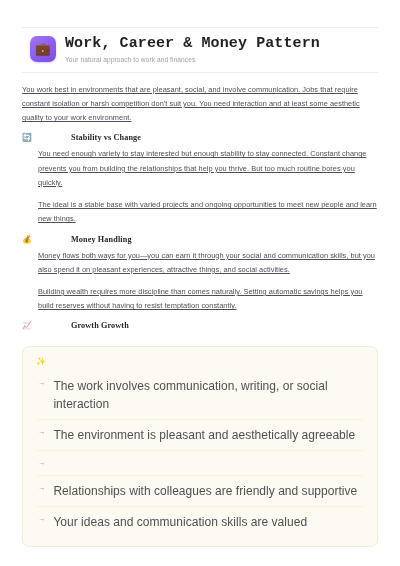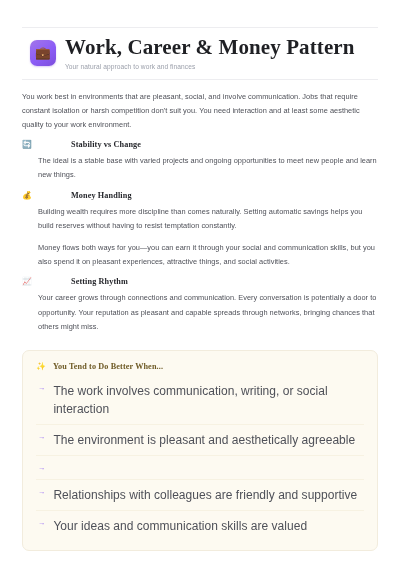--- a/index.html
+++ b/index.html
@@ -47,43 +47,44 @@
     background: linear-gradient(145deg, #a276ea 0%, #8b5cf6 55%, #7c4ddb 100%);
     display: flex;
     align-items: center;
     justify-content: center;
     font-size: 12.5px;
     line-height: 1;
     box-shadow: 0 1px 2px rgba(124,77,219,.28);
   }
   .header-text { min-width: 0; }
   .doc-title {
-    font-family: Liberation Serif, serif;
+    font-family: Liberation Mono, monospace;
     font-weight: bold;
-    font-size: 21px;
+    font-size: 15px;
     line-height: 1.12;
     color: #1f2024;
     letter-spacing: .1px;
     margin: 0;
   }
   .doc-subtitle {
     font-size: 6.6px;
     color: #9ca0ab;
     margin-top: 3px;
     letter-spacing: .08px;
   }
 
   
   .body-block { padding-top: 10px; }
   p.para {
     margin: 0 0 9px 0;
     font-size: 7.4px;
     line-height: 1.92;
     color: #4e5058;
     letter-spacing: .03px;
+    text-decoration: underline;
   }
   p.para:last-child { margin-bottom: 0; }
 
   
   .subsection { margin-top: 8px; }
   .sub-head {
     display: flex;
     align-items: center;
     gap: 6px;
     margin-bottom: 5px;
@@ -179,49 +180,46 @@
   <div class="body-block">
     <p class="para">You work best in environments that are pleasant, social, and involve communication. Jobs that require constant isolation or harsh competition don't suit you. You need interaction and at least some aesthetic quality to your work environment.</p>
   </div>
 
   <div class="subsection">
     <div class="sub-head">
       <span class="sub-ico">🔄</span>
       <span class="sub-title">Stability vs Change</span>
     </div>
     <div class="sub-body">
+      <p class="para">You need enough variety to stay interested but enough stability to stay connected. Constant change prevents you from building the relationships that help you thrive. But too much routine bores you quickly.</p>
       <p class="para">The ideal is a stable base with varied projects and ongoing opportunities to meet new people and learn new things.</p>
     </div>
   </div>
 
   <div class="subsection">
     <div class="sub-head">
       <span class="sub-ico">💰</span>
       <span class="sub-title">Money Handling</span>
     </div>
     <div class="sub-body">
+      <p class="para">Money flows both ways for you—you can earn it through your social and communication skills, but you also spend it on pleasant experiences, attractive things, and social activities.</p>
       <p class="para">Building wealth requires more discipline than comes naturally. Setting automatic savings helps you build reserves without having to resist temptation constantly.</p>
-      <p class="para">Money flows both ways for you—you can earn it through your social and communication skills, but you also spend it on pleasant experiences, attractive things, and social activities.</p>
     </div>
   </div>
 
   <div class="subsection">
     <div class="sub-head">
       <span class="sub-ico">📈</span>
-      <span class="sub-title">Setting Rhythm</span>
-    </div>
-    <div class="sub-body">
-      <p class="para">Your career grows through connections and communication. Every conversation is potentially a door to opportunity. Your reputation as pleasant and capable spreads through networks, bringing chances that others might miss.</p>
+      <span class="sub-title">Growth Growth</span>
     </div>
   </div>
 
   <div class="callout">
     <div class="callout-head">
       <span class="callout-ico">✨</span>
-      <span class="callout-title">You Tend to Do Better When...</span>
     </div>
     <div class="callout-list">
       <div class="callout-item">
         <span class="item-arrow">→</span>
         <span class="item-text">The work involves communication, writing, or social interaction</span>
       </div>
       <div class="callout-item">
         <span class="item-arrow">→</span>
         <span class="item-text">The environment is pleasant and aesthetically agreeable</span>
       </div>

